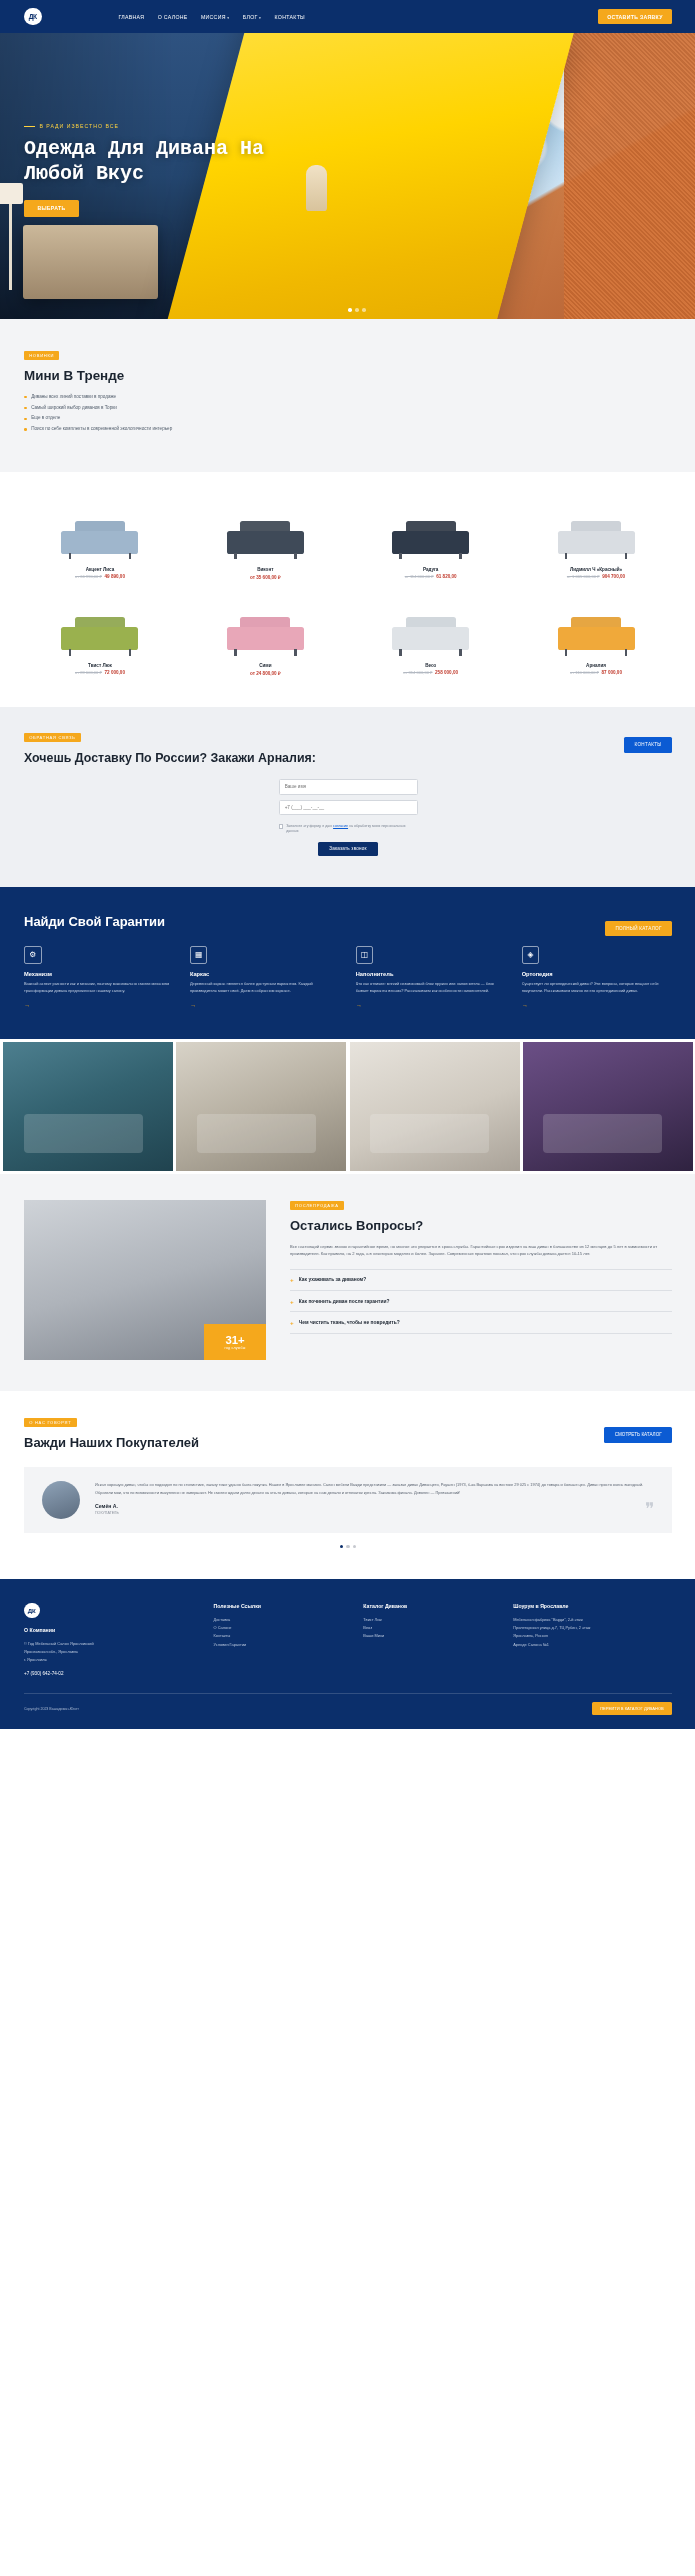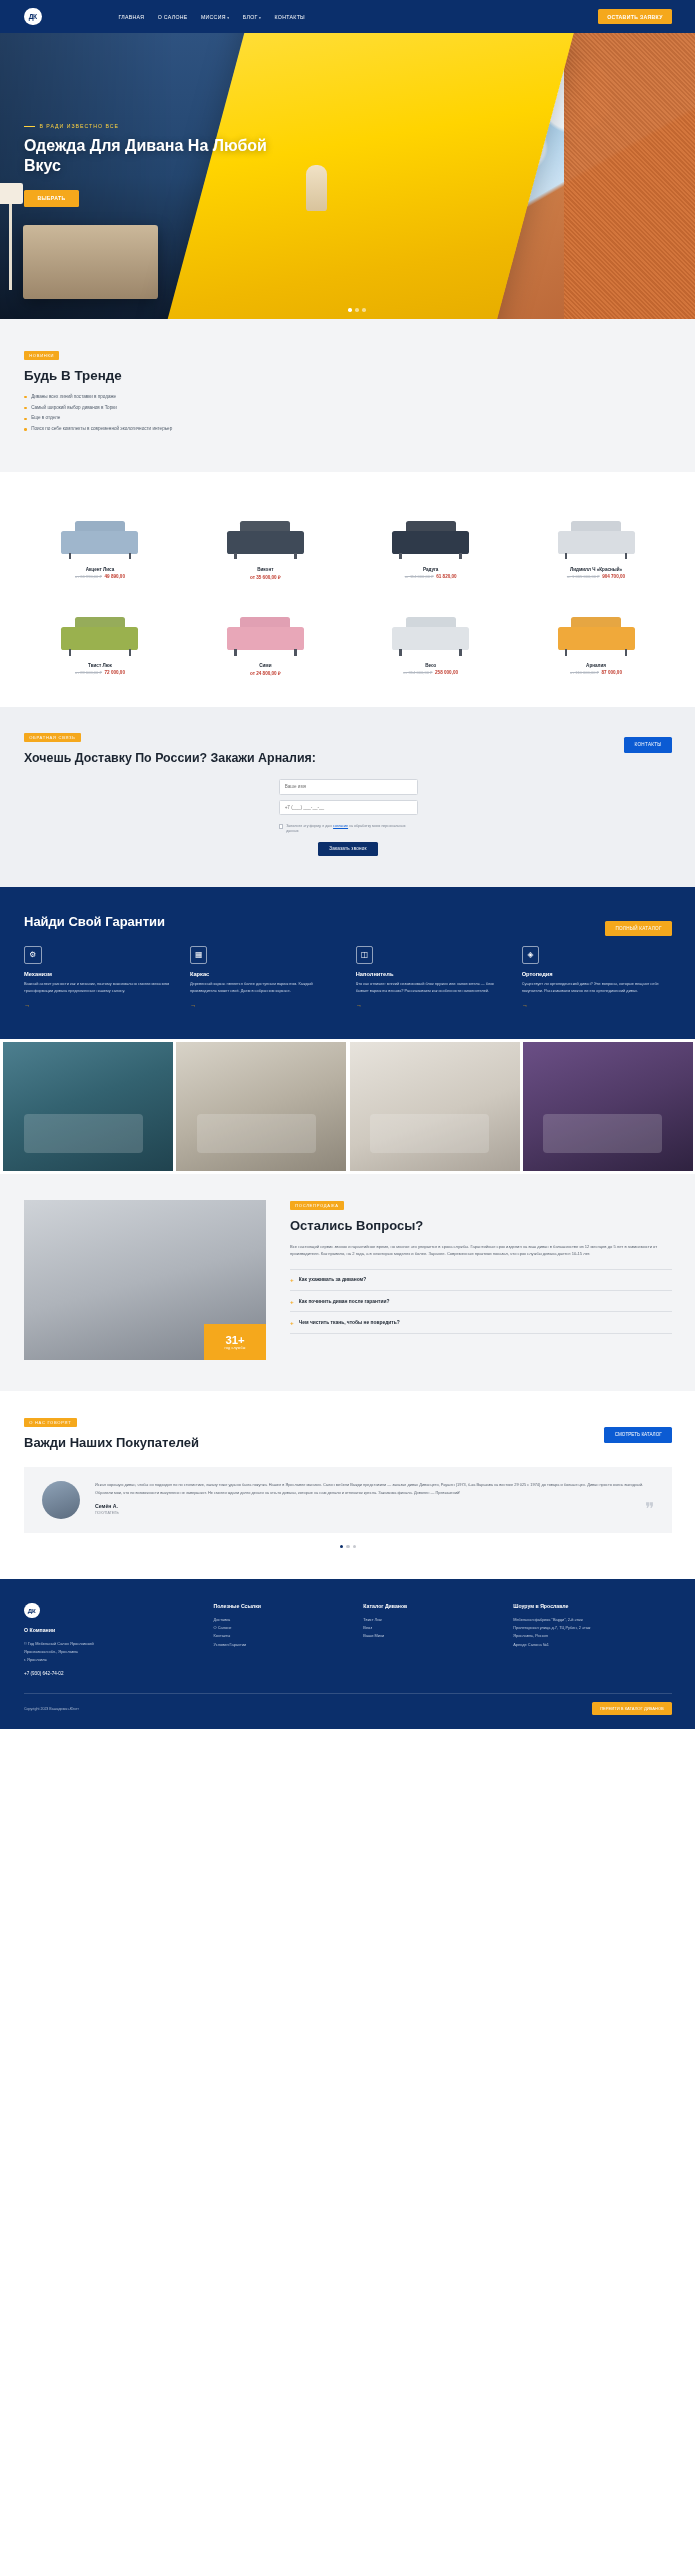--- a/index.html
+++ b/index.html
@@ -100,22 +100,23 @@
   }
   .hero-kicker {
     font-size: 5.2px; letter-spacing: 1px; text-transform: uppercase;
     color: #ffd23f; margin-bottom: 7.2px;
   }
   .hero-kicker .bar{
     display:inline-block; width:11.3px; height:1px; background:#ffd23f;
     vertical-align:middle; margin-right:4.1px;
   }
   .hero-title {
-    font-size: 16px; line-height: 1.25; font-weight: bold;
+    font-size: 20px; line-height: 1.25; font-weight: bold;
     text-shadow: 0 1px 7.2px rgba(0,0,0,.35);
+    font-family: Liberation Mono, monospace;
   }
   .hero-btn {
     margin-top: 13.4px; display:inline-block;
     background:#f5a81c; color:#fff; border:none; cursor:pointer;
     font-size: 5.2px; font-weight:bold; letter-spacing:0.3px;
     text-transform: uppercase; padding: 5.7px 13.4px; border-radius:1.5px;
   }
   .hero-dots{ position:absolute; left:50%; bottom:7.2px; display:flex; gap:3.6px; }
   .hero-dots i{ width:3.6px;height:3.6px;border-radius:50%;background:rgba(255,255,255,.55); display:block;}
   .hero-dots i.on{ background:#ffffff; }
@@ -343,21 +344,21 @@
     <div class="hero-dots">
       <i class="on"></i>
       <i></i>
       <i></i>
     </div>
   </section>
 
   <section class="trend">
     <div class="trend-left">
       <span class="pill">НОВИНКИ</span>
-      <h2>Будь В Тренде</h2>
+      <h2>Мини В Тренде</h2>
       <ul>
         <li>Диваны всех линий поставки в продаже</li>
         <li>Самый широкий выбор диванов в Торки</li>
         <li>Еще в отделе</li>
         <li>Поиск по себе комплекты в современной экологичности интерьер</li>
       </ul>
     </div>
   </section>
 
   <section class="catalog">

